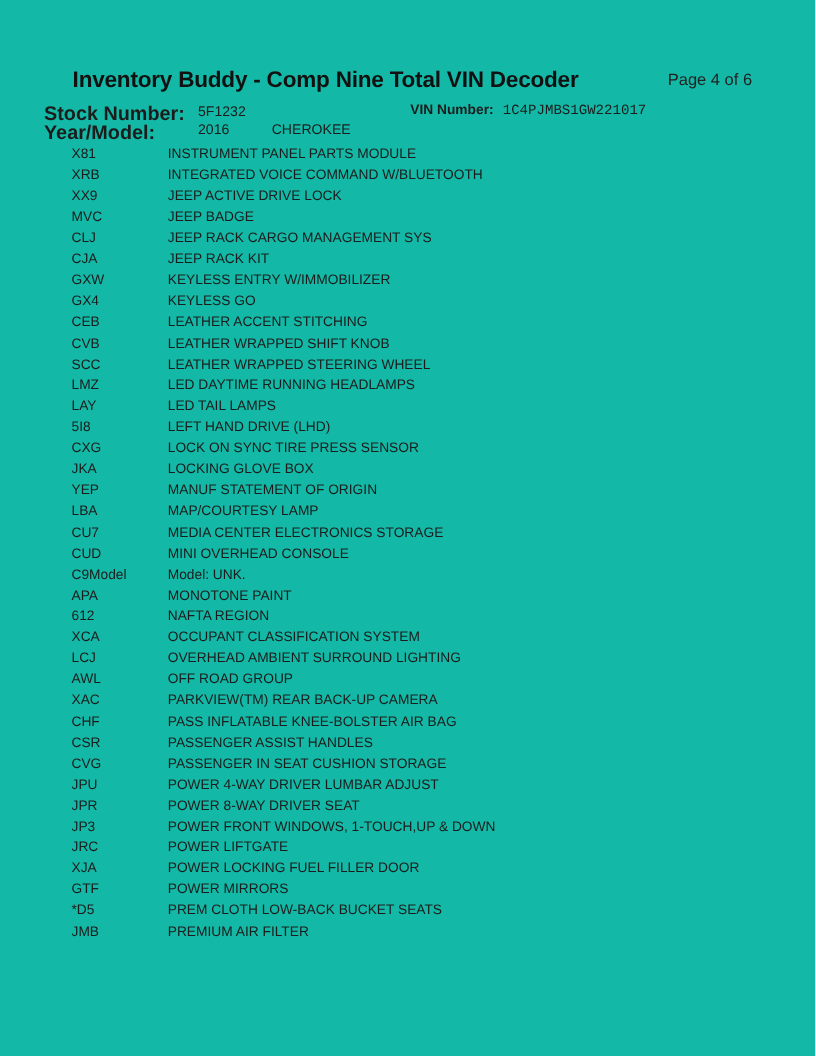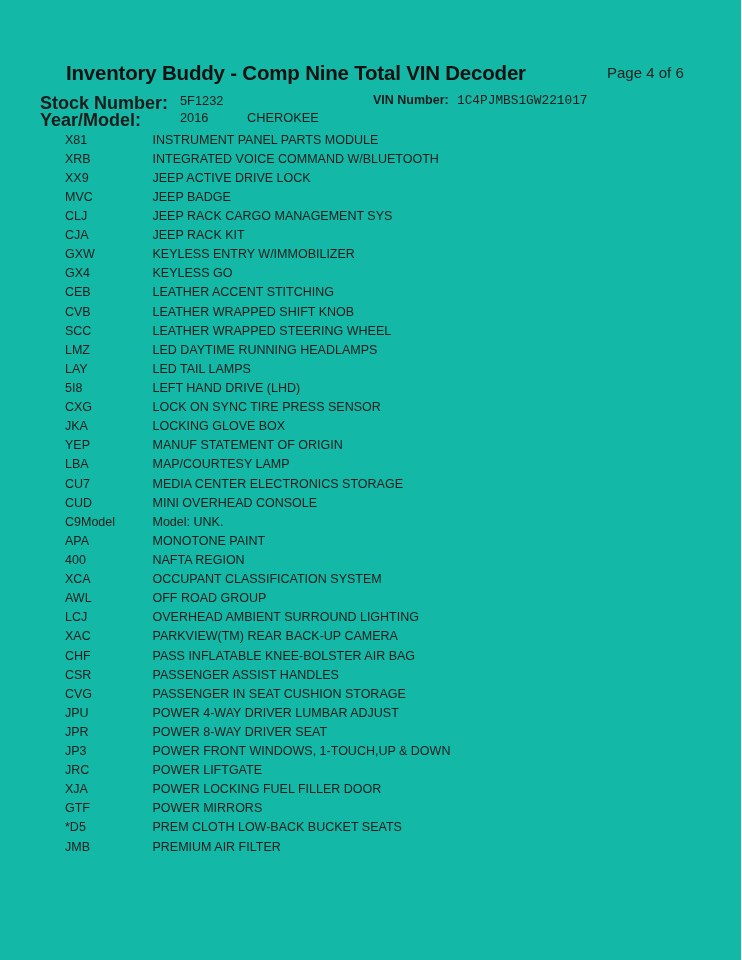--- a/index.html
+++ b/index.html
@@ -208,40 +208,40 @@
         <span class="option-code">C9Model</span>
         <span class="option-desc">Model: UNK.</span>
       </div>
 
       <div class="option-row">
         <span class="option-code">APA</span>
         <span class="option-desc">MONOTONE PAINT</span>
       </div>
 
       <div class="option-row">
-        <span class="option-code">400</span>
+        <span class="option-code">612</span>
         <span class="option-desc">NAFTA REGION</span>
       </div>
 
       <div class="option-row">
         <span class="option-code">XCA</span>
         <span class="option-desc">OCCUPANT CLASSIFICATION SYSTEM</span>
       </div>
 
       <div class="option-row">
+        <span class="option-code">LCJ</span>
+        <span class="option-desc">OVERHEAD AMBIENT SURROUND LIGHTING</span>
+      </div>
+
+      <div class="option-row">
         <span class="option-code">AWL</span>
         <span class="option-desc">OFF ROAD GROUP</span>
       </div>
 
       <div class="option-row">
-        <span class="option-code">LCJ</span>
-        <span class="option-desc">OVERHEAD AMBIENT SURROUND LIGHTING</span>
-      </div>
-
-      <div class="option-row">
         <span class="option-code">XAC</span>
         <span class="option-desc">PARKVIEW(TM) REAR BACK-UP CAMERA</span>
       </div>
 
       <div class="option-row">
         <span class="option-code">CHF</span>
         <span class="option-desc">PASS INFLATABLE KNEE-BOLSTER AIR BAG</span>
       </div>
 
       <div class="option-row">

